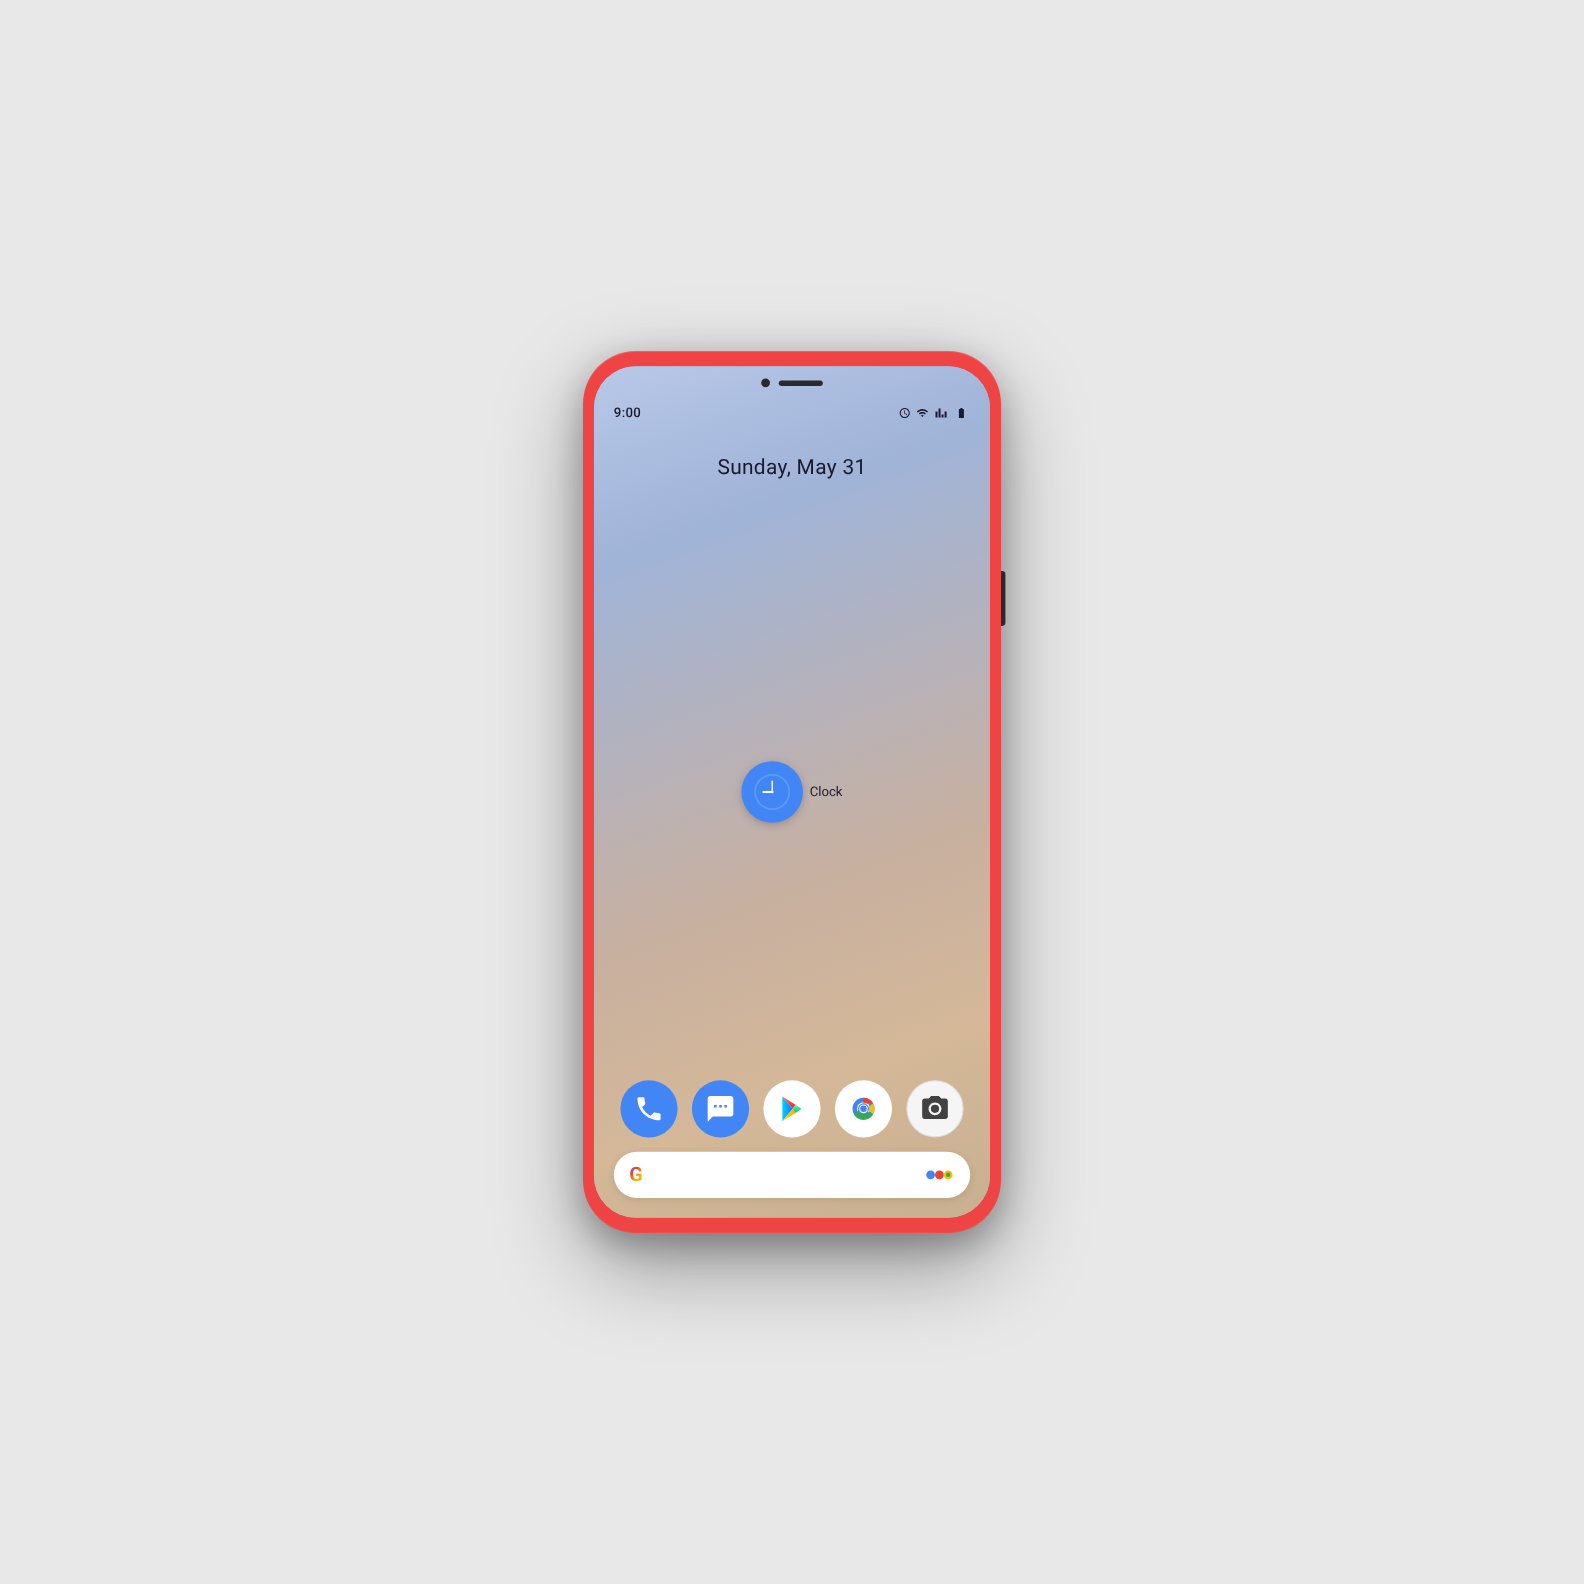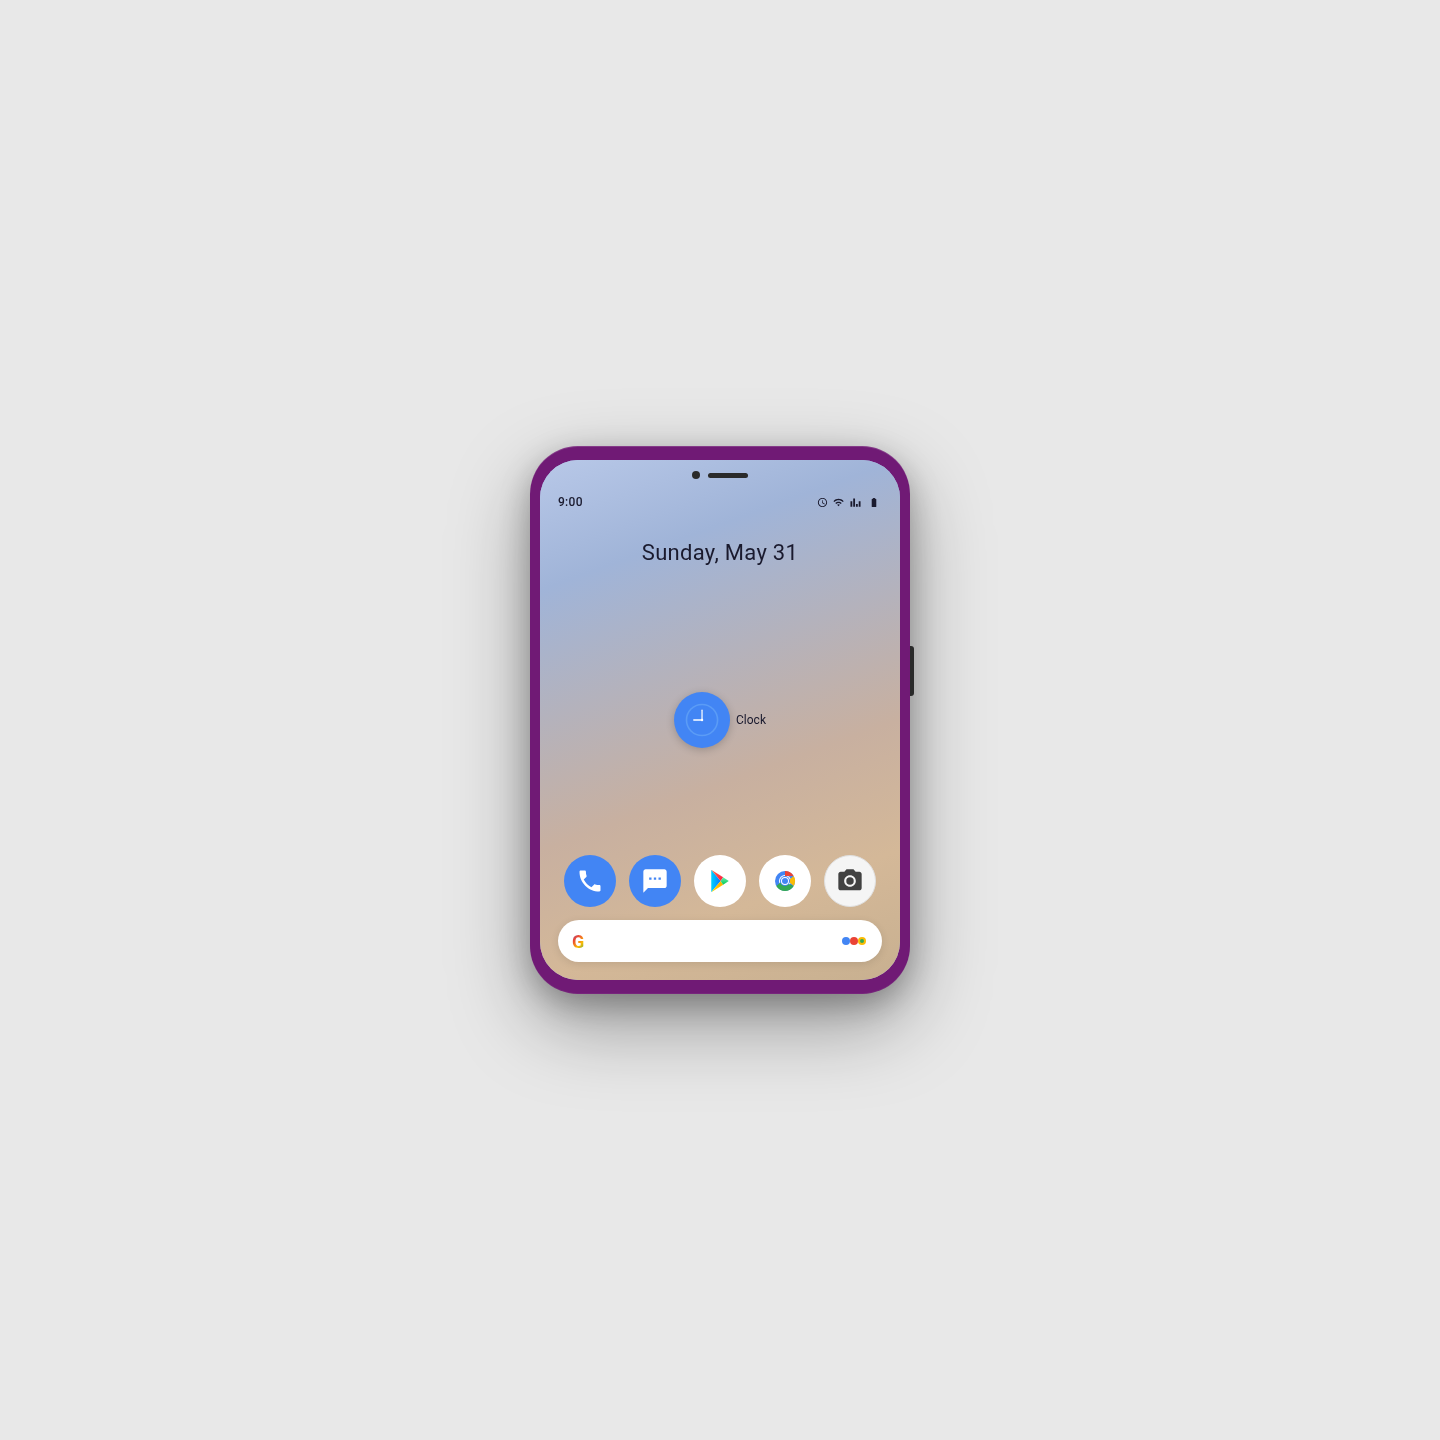--- a/index.html
+++ b/index.html
@@ -8,22 +8,22 @@
       height: 1440px;
       background: #e8e8e8;
       display: flex;
       align-items: center;
       justify-content: center;
       font-family: 'Google Sans', 'Roboto', sans-serif;
     }
 
     .phone-outer {
       width: 380px;
-      height: 548px;
-      background: #701a75;
+      height: 802px;
+      background: #ef4444;
       border-radius: 48px;
       position: relative;
       box-shadow:
         0 30px 80px rgba(0,0,0,0.35),
         0 10px 30px rgba(0,0,0,0.25),
         inset 0 1px 0 rgba(255,255,255,0.15),
         inset 0 -1px 0 rgba(255,255,255,0.05);
     }
 
     
@@ -123,21 +123,21 @@
     
     .date-display {
       position: absolute;
       top: 80px;
       left: 0;
       right: 0;
       text-align: center;
     }
 
     .date-text {
-      font-size: 22px;
+      font-size: 19px;
       font-weight: 400;
       color: #1a1a2e;
       letter-spacing: 0.3px;
     }
 
     
     .clock-app-container {
       position: absolute;
       top: 50%;
       left: 50%;

